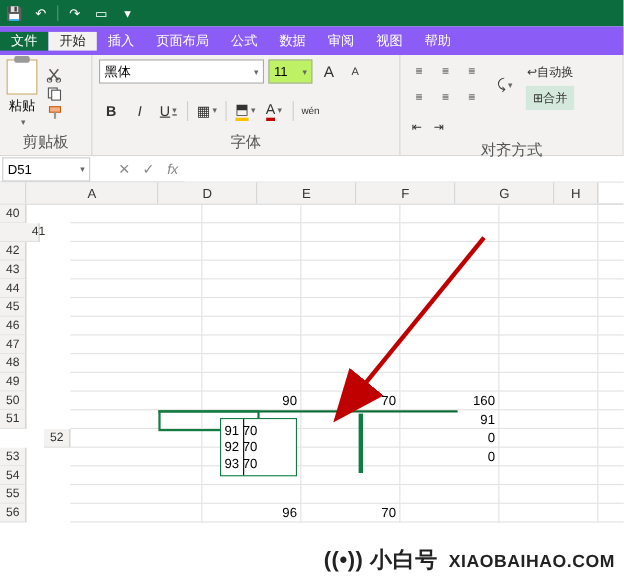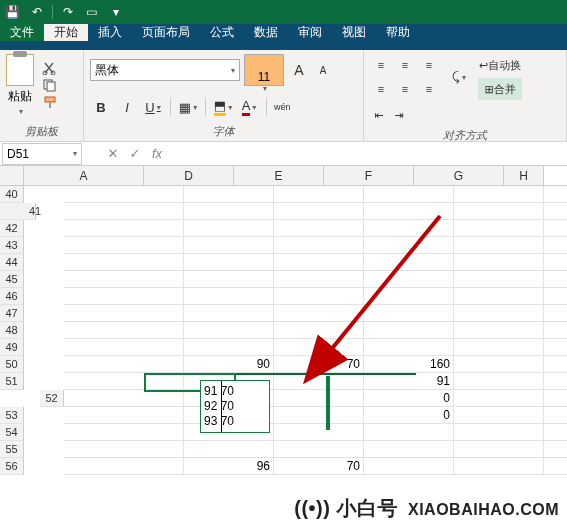--- a/index.html
+++ b/index.html
@@ -4,38 +4,38 @@
 <style>
   * { box-sizing: border-box; margin: 0; padding: 0; font-family: "Microsoft YaHei", Arial, sans-serif; }
   body { background: #fff; width: 567px; height: 528px; overflow: hidden; position: relative; }
 
   
   .titlebar { background: #0c6c3d; height: 24px; display: flex; align-items: center; padding: 0 4px; gap: 6px; }
   .titlebar .tb-btn { color: #fff; width: 18px; height: 18px; display: flex; align-items: center; justify-content: center; font-size: 12px; cursor: pointer; }
   .titlebar .tb-sep { width: 1px; height: 14px; background: rgba(255,255,255,0.3); }
 
   
-  .menubar { background: #0c4a6e; height: 26px; display: flex; align-items: flex-start; }
+  .menubar { background: #8b5cf6; height: 26px; display: flex; align-items: center; }
   .menubar .mtab { color: #fff; font-size: 12px; padding: 0 10px; display: flex; align-items: center; cursor: pointer; }
   .menubar .mtab.file { background: #0c6c3d; }
   .menubar .mtab.active { background: #f3f2f1; color: #222; }
   .menubar .tellme { margin-left: auto; display: flex; align-items: center; color: #fff; font-size: 12px; gap: 4px; padding: 0 6px; }
   .menubar .lamp { width: 14px; height: 14px; }
 
   
   .ribbon { background: #f3f2f1; height: 92px; border-bottom: 1px solid #d7d5d3; display: flex; }
   .group { border-right: 1px solid #d7d5d3; padding: 4px 6px 2px 6px; display: flex; flex-direction: column; justify-content: space-between; }
-  .group-label { text-align: center; font-size: 11px; color: #555; padding-top: 2px; font-style: italic; }
+  .group-label { text-align: center; font-size: 14px; color: #555; padding-top: 2px; }
   .row { display: flex; align-items: center; gap: 4px; }
   .paste-icon { width: 28px; height: 32px; border: 1px solid #c8a96a; background: #fff; position: relative; }
   .paste-icon::before { content:""; position:absolute; top:-4px; left:50%; transform:translateX(-50%); width:14px; height:6px; background:#999; border-radius:2px; }
   .cut-ic, .copy-ic, .brush-ic { width:16px; height:14px; }
 
   .font-sel { width: 150px; height: 22px; border: 1px solid #aaa; background:#fff; font-size:12px; padding:0 4px; display:flex; align-items:center; justify-content:space-between; }
-  .size-sel { width: 40px; height: 22px; border:1px solid #aaa; background:#fdba74; font-size:12px; display:flex; align-items:center; padding:15px 4px; justify-content:space-between;flex-direction:column; }
+  .size-sel { width: 40px; height: 22px; border:1px solid #aaa; background:#bef264; font-size:12px; display:flex; align-items:center; padding:0 4px; justify-content:space-between; }
   .ribbon-btn { min-width:22px; height:22px; display:flex; align-items:center; justify-content:center; font-size:13px; color:#333; cursor:pointer; border:1px solid transparent; }
   .ribbon-btn.small { min-width:18px; font-size:11px; }
   .bold { font-weight:bold; }
   .italic { font-style:italic; }
   .underline { text-decoration:underline; }
   .color-bar { border-bottom: 3px solid; padding-bottom:0; }
   .dd-caret { font-size:8px; color:#666; margin-left:2px; }
 
   .align-grid { display:grid; grid-template-columns: repeat(3, 22px); gap:2px; }
 

